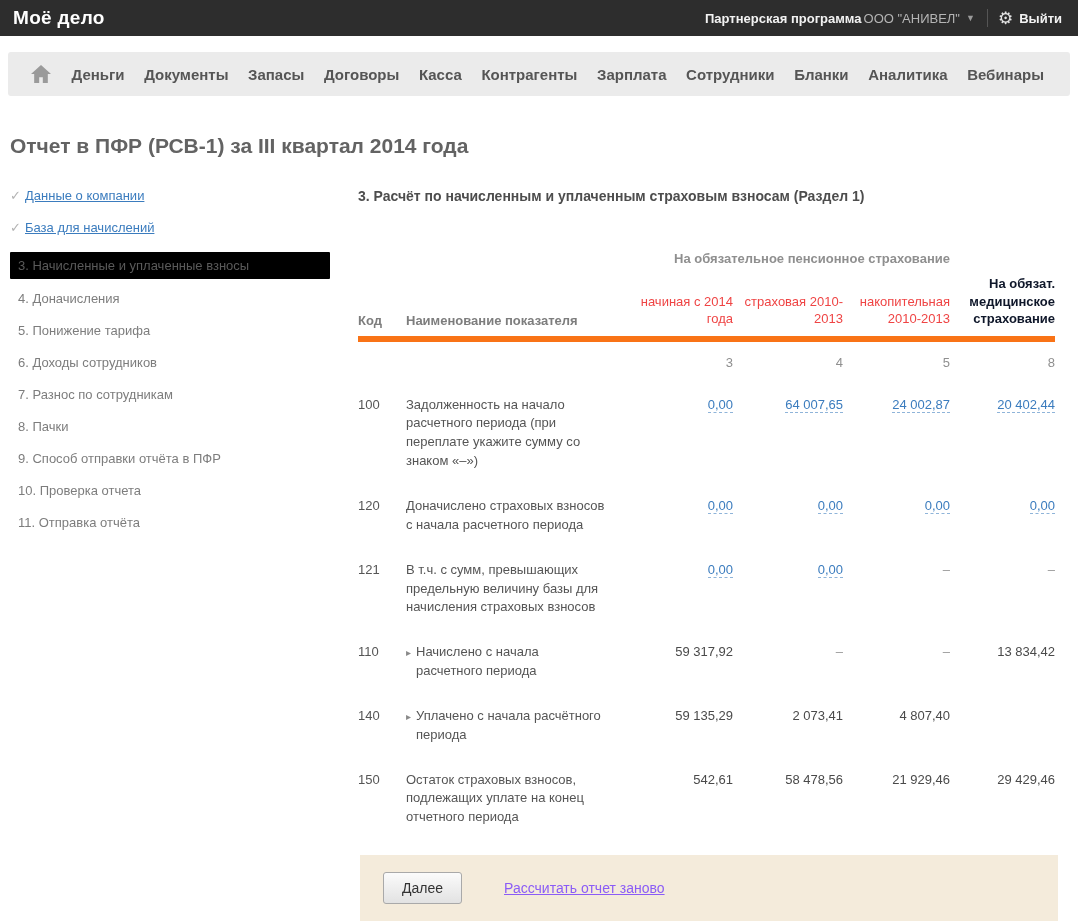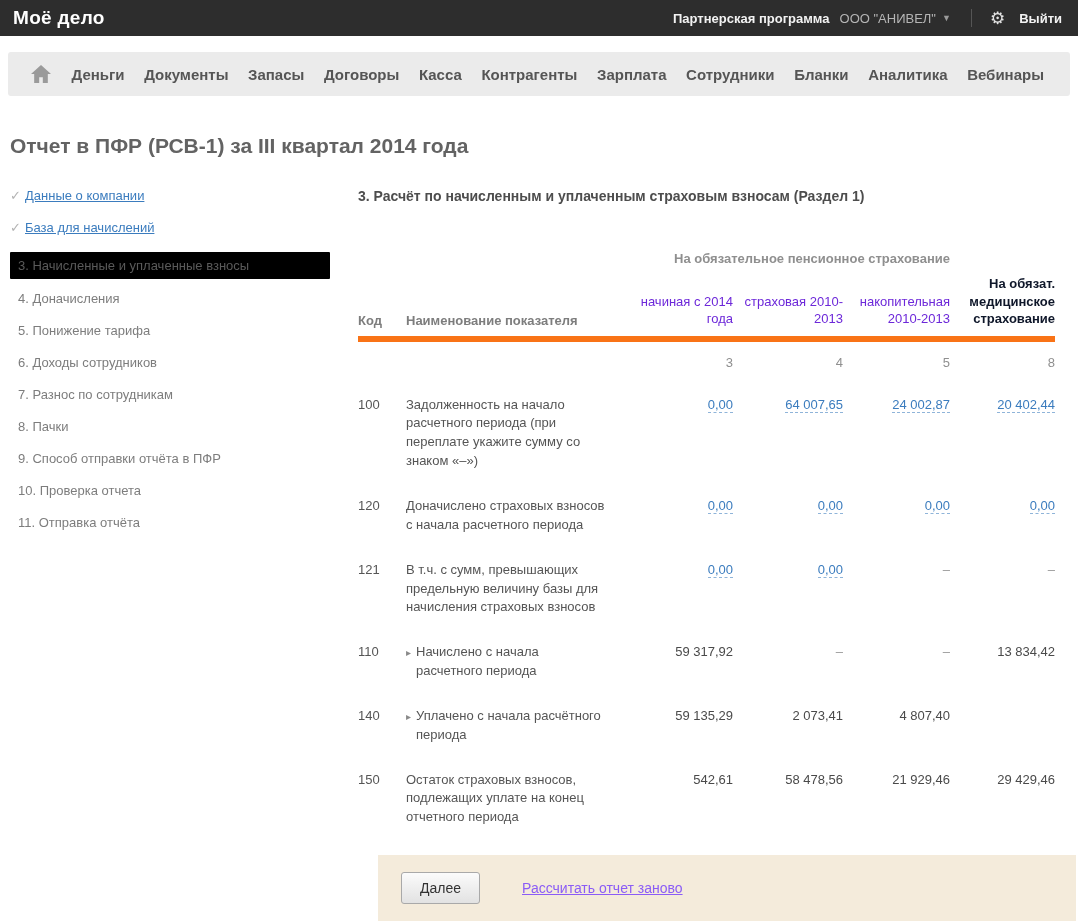--- a/index.html
+++ b/index.html
@@ -7,21 +7,21 @@
   body {
     font-family:"Liberation Sans","DejaVu Sans",sans-serif;
     background:#ffffff; color:#555; position:relative; overflow:hidden;
   }
   
   .topbar {
     height:36px; background:#2d2d2d; display:flex; align-items:center;
     padding:0 16px 0 13px;
   }
   .logo { color:#fff; font-weight:bold; font-size:19px; letter-spacing:0.3px; cursor:pointer; }
-  .topbar-right { margin-left:auto; display:flex; align-items:center; gap:10px; }
+  .topbar-right { margin-left:auto; display:flex; align-items:center; gap:2px; }
   .partner-label { color:#f2f2f2; font-weight:bold; font-size:13px; }
   .company-picker { display:flex; align-items:center; gap:6px; cursor:pointer; }
   .company-name { color:#b5b5b5; font-size:13px; }
   .chevron { color:#9a9a9a; font-size:9px; }
   .topbar-divider { width:1px; height:18px; background:#555; margin:0 8px 0 10px; }
   .gear { color:#e3e3e3; font-size:17px; line-height:1; cursor:pointer; }
   .logout { color:#f2f2f2; font-weight:bold; font-size:13px; margin-left:4px; cursor:pointer; }
   
   .navbar {
     margin:16px 8px 0 8px; height:44px; background:#ebebeb; border-radius:3px;
@@ -46,35 +46,35 @@
   .step.future { color:#7d7d7d; padding-left:8px; margin-bottom:17px; }
   
   .main { width:697px; flex:0 0 697px; font-size:13px; }
   .main-heading { font-weight:bold; font-size:14px; color:#4d4d4d; margin-bottom:47px; }
   .tg { display:grid; grid-template-columns:48px 218px 109px 110px 107px 105px; }
   .thead { border-bottom:6px solid #f97316; padding-bottom:8px; }
   .th-group { grid-column:3 / span 3; grid-row:1; text-align:right; font-weight:bold; color:#8f8f8f; padding-bottom:2px; }
   .th-med { grid-column:6; grid-row:1 / span 2; align-self:end; text-align:right; font-weight:bold; color:#0f172a; line-height:1.35;margin-top:24px; }
   .th-code { grid-column:1; grid-row:2; align-self:end; font-weight:bold; color:#7d7d7d; }
   .th-name { grid-column:2; grid-row:2; align-self:end; font-weight:bold; color:#7d7d7d; }
-  .th-sub { align-self:end; text-align:right; color:#6d28d9; line-height:1.35; grid-row:2; }
+  .th-sub { align-self:end; text-align:right; color:#ef4444; line-height:1.35; grid-row:2; }
   .numrow { margin-top:13px; color:#8f8f8f; }
   .numrow div { text-align:right; }
   .trow { margin-top:26px; line-height:1.45; }
   .c-code { color:#555; }
   .c-name { color:#555; padding-right:18px; }
   .c-name.has-exp { display:flex; }
   .exp { color:#8a8a8a; font-size:10px; flex:0 0 10px; padding-top:3px; }
   .c-val { text-align:right; }
   .vlink { color:#3b7cbe; border-bottom:1px dashed #8fb4d9; cursor:pointer; }
   .vplain { color:#4a4a4a; }
   .vdash { color:#999; }
   
   .footerbar {
-    position:absolute; left:378px; top:855px; width:698px; height:66px;
+    position:absolute; left:360px; top:855px; width:698px; height:66px;
     background:#f4ebdb; display:flex; align-items:center; padding-left:23px; gap:42px;
   }
   .btn-next {
     font-family:inherit; font-size:14px; color:#333; padding:7px 18px;
     background:linear-gradient(#fbfbfb,#e2e2e2); border:1px solid #a9a9a9;
     border-radius:3px; cursor:pointer;
   }
   .link-recalc { color:#8b5cf6; text-decoration:underline; font-size:14px; cursor:pointer; }
 </style>
 </head>

